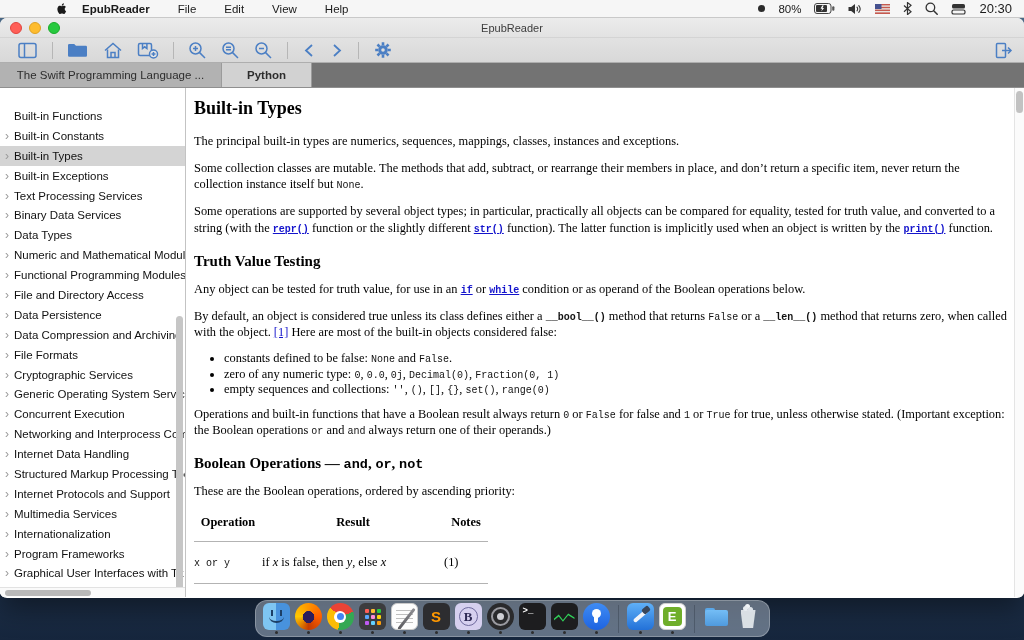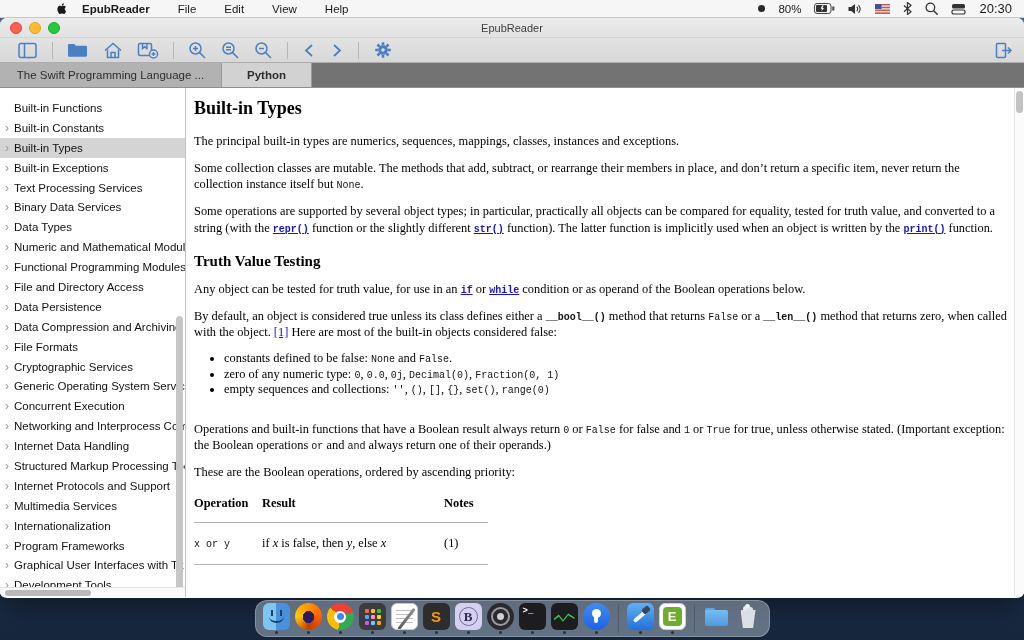--- a/index.html
+++ b/index.html
@@ -47,52 +47,52 @@
          border-right:1px solid #9b9b9b; background:#b2b2b2; }
   .tab.t0 { width:222px; }
   .tab.t1 { width:90px; }
   .tab.active { background:#d2d2d2;font-weight:bold; }
 
   
   .content { position:relative; display:flex; height:509px; background:#fff; }
 
   .sidebar { position:relative; width:186px; border-right:1px solid #c3c3c3; background:#fff;
              overflow:hidden; flex:none; }
-  .sb-list { padding-top:10px; }
+  .sb-list { padding-top:18px; }
   .sb-row { height:19.9px; display:flex; align-items:center; font-size:11.5px; color:#111;
             white-space:nowrap; overflow:hidden; }
   .sb-row.sel { background:#d4d4d4; }
   .chev { width:14px; flex:none; text-align:center; color:#9a9a9a; font-size:12px; line-height:1; }
   .sb-label { overflow:hidden; white-space:nowrap; }
   .sb-vscroll { position:absolute; right:1px; top:0; bottom:10px; width:8px; }
   .sb-vscroll .thumb { position:absolute; top:228px; height:300px; width:7px; border-radius:4px;
                        background:#c6c6c6; }
   .sb-hscroll { position:absolute; left:0; right:0; bottom:0; height:10px; background:#fafafa;
                 border-top:1px solid #e2e2e2; }
   .sb-hscroll .thumb { position:absolute; left:5px; top:2px; height:6px; width:86px;
                        border-radius:3px; background:#b9b9b9; }
 
   .doc { flex:1; padding:6px 16px 0 8px; overflow:hidden; font-family:"Liberation Serif", serif;
          font-size:12.4px; color:#000; }
   .doc h1 { font-size:18px; margin:4px 0 14px; }
   .doc h2 { font-size:15px; margin:17px 0 11px; }
   .doc p { margin:0 0 11px; line-height:1.3; }
-  .doc ul { margin:2px 0 23px 30px; }
+  .doc ul { margin:2px 0 8px 30px; }
   .doc li { line-height:1.25; }
   .txt { }
   .it { font-style:italic; }
   .code { font-family:"Liberation Mono", monospace; font-size:10px; color:#111; }
   .code.b { font-weight:bold;text-align:right; }
   .clink { font-family:"Liberation Mono", monospace; font-size:10px; font-weight:bold;
            color:#1414cc; text-decoration:underline; }
   .rlink { color:#1414cc; text-decoration:underline; }
   .h2rich .code { font-size:13.5px; font-weight:bold; color:#000; }
 
   table.bool { border-collapse:collapse; margin-top:16px; }
-  table.bool th { font-size:12.4px; text-align:left; padding:0 0 11px; border-bottom:1px solid #b3b3b3;margin-left:20px; }
+  table.bool th { font-size:12.4px; text-align:center; padding:0 0 11px; border-bottom:1px solid #b3b3b3;margin-left:20px; }
   table.bool td { padding:13px 0; border-bottom:1px solid #b3b3b3; vertical-align:top; font-size:12.4px; }
   .col-op { width:68px; }
   .col-res { width:182px; }
   .col-no { width:44px; }
 
   .doc-vscroll { position:absolute; right:0; top:0; bottom:0; width:10px; background:#fbfbfb;
                  border-left:1px solid #e4e4e4; }
   .doc-vscroll .thumb { position:absolute; top:3px; left:1px; width:7px; height:22px;
                         border-radius:4px; background:#c2c2c2; }
 
@@ -466,20 +466,21 @@
         <p><span class="txt">Some operations are supported by several object types; in particular, practically all objects can be compared for equality, tested for truth value, and converted to a string (with the </span><a class="clink" href="#">repr()</a><span class="txt"> function or the slightly different </span><a class="clink" href="#">str()</a><span class="txt"> function). The latter function is implicitly used when an object is written by the </span><a class="clink" href="#">print()</a><span class="txt"> function.</span></p>
         <h2>Truth Value Testing</h2>
         <p><span class="txt">Any object can be tested for truth value, for use in an </span><a class="clink" href="#">if</a><span class="txt"> or </span><a class="clink" href="#">while</a><span class="txt"> condition or as operand of the Boolean operations below.</span></p>
         <p><span class="txt">By default, an object is considered true unless its class defines either a </span><span class="code b">__bool__()</span><span class="txt"> method that returns </span><span class="code">False</span><span class="txt"> or a </span><span class="code b">__len__()</span><span class="txt"> method that returns zero, when called with the object. </span><a class="rlink" href="#">[1]</a><span class="txt"> Here are most of the built-in objects considered false:</span></p>
         <ul>
           <li><span class="txt">constants defined to be false: </span><span class="code">None</span><span class="txt"> and </span><span class="code">False</span><span class="txt">.</span></li>
           <li><span class="txt">zero of any numeric type: </span><span class="code">0</span><span class="txt">, </span><span class="code">0.0</span><span class="txt">, </span><span class="code">0j</span><span class="txt">, </span><span class="code">Decimal(0)</span><span class="txt">, </span><span class="code">Fraction(0, 1)</span></li>
           <li><span class="txt">empty sequences and collections: </span><span class="code">''</span><span class="txt">, </span><span class="code">()</span><span class="txt">, </span><span class="code">[]</span><span class="txt">, </span><span class="code">{}</span><span class="txt">, </span><span class="code">set()</span><span class="txt">, </span><span class="code">range(0)</span></li>
         </ul>
         <p><span class="txt">Operations and built-in functions that have a Boolean result always return </span><span class="code">0</span><span class="txt"> or </span><span class="code">False</span><span class="txt"> for false and </span><span class="code">1</span><span class="txt"> or </span><span class="code">True</span><span class="txt"> for true, unless otherwise stated. (Important exception: the Boolean operations </span><span class="code">or</span><span class="txt"> and </span><span class="code">and</span><span class="txt"> always return one of their operands.)</span></p>
+        <h2 class="h2rich"><span class="txt">Boolean Operations — </span><span class="code b">and</span><span class="txt">, </span><span class="code b">or</span><span class="txt">, </span><span class="code b">not</span></h2>
         <p><span class="txt">These are the Boolean operations, ordered by ascending priority:</span></p>
         <table class="bool">
           <thead>
               <tr>
             <th class="col-op">Operation</th>
             <th class="col-res">Result</th>
             <th class="col-no">Notes</th>
           </tr>
             </thead>
           <tbody>

